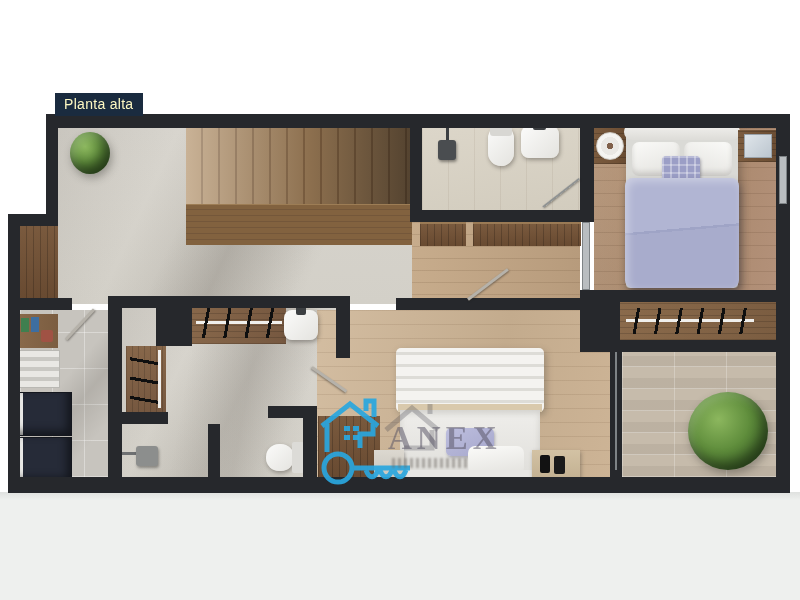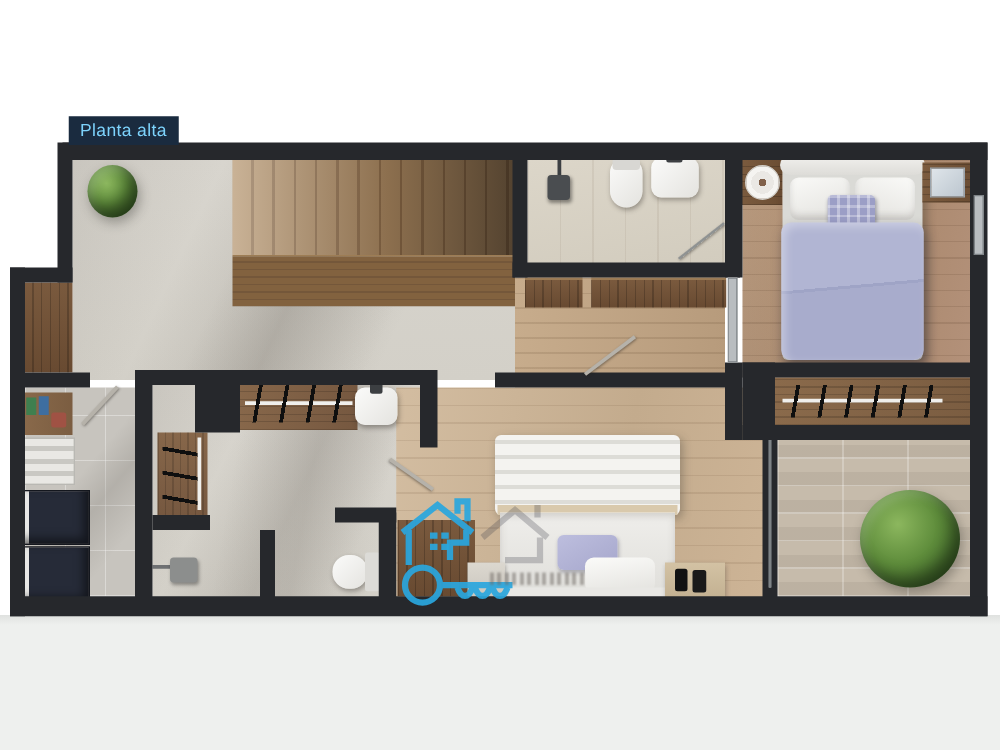--- a/index.html
+++ b/index.html
@@ -70,21 +70,21 @@
      box-shadow:inset 0 0 0 1px #7e8386;}
   
   #watermark{position:absolute;left:308px;top:396px;width:300px;height:96px;z-index:60;
      pointer-events:none;}
   #brand-text{position:absolute;left:80px;top:24px;font-family:"Liberation Serif",serif;
      font-weight:bold;font-size:33px;letter-spacing:5px;color:rgba(86,82,99,.52);}
   #brand-tagline{position:absolute;left:84px;top:62px;width:76px;height:10px;opacity:.5;
      filter:blur(1px);background:repeating-linear-gradient(90deg,#6d6862 0 3px,transparent 3px 6px);}
   
   #plan-label{position:absolute;left:55px;top:93px;z-index:70;background:#1a2b3f;
-     color:#7dd3fc;font-size:14px;padding:3px 10px 4px 9px;letter-spacing:.3px;}
+     color:#fef9c3;font-size:14px;padding:3px 10px 4px 9px;letter-spacing:.3px;}
   #footer-band{position:absolute;left:0;top:492px;width:800px;height:108px;z-index:0;
      background:linear-gradient(#dfe1df,#eef0ee 8px);}
 </style>
 </head>
 <body>
 
 <div id="stage">
 
   <div id="footer-band"></div>
 
@@ -222,16 +222,17 @@
         <path d="M 72 74 c 3 9 9 9 12 0"></path>
         <path d="M 86 74 c 3 9 9 9 12 0"></path>
       </g>
       <g fill="#2aa7df" opacity="0.92">
         <rect x="36" y="30" width="6" height="5"></rect>
           <rect x="45" y="30" width="6" height="5"></rect>
         <rect x="36" y="39" width="6" height="5"></rect>
           <rect x="45" y="39" width="6" height="5"></rect>
       </g>
     </svg>
+    <div id="brand-text">ANEX</div>
     <div id="brand-tagline"></div>
   </div>
 
 </div>
 
 </body></html>

